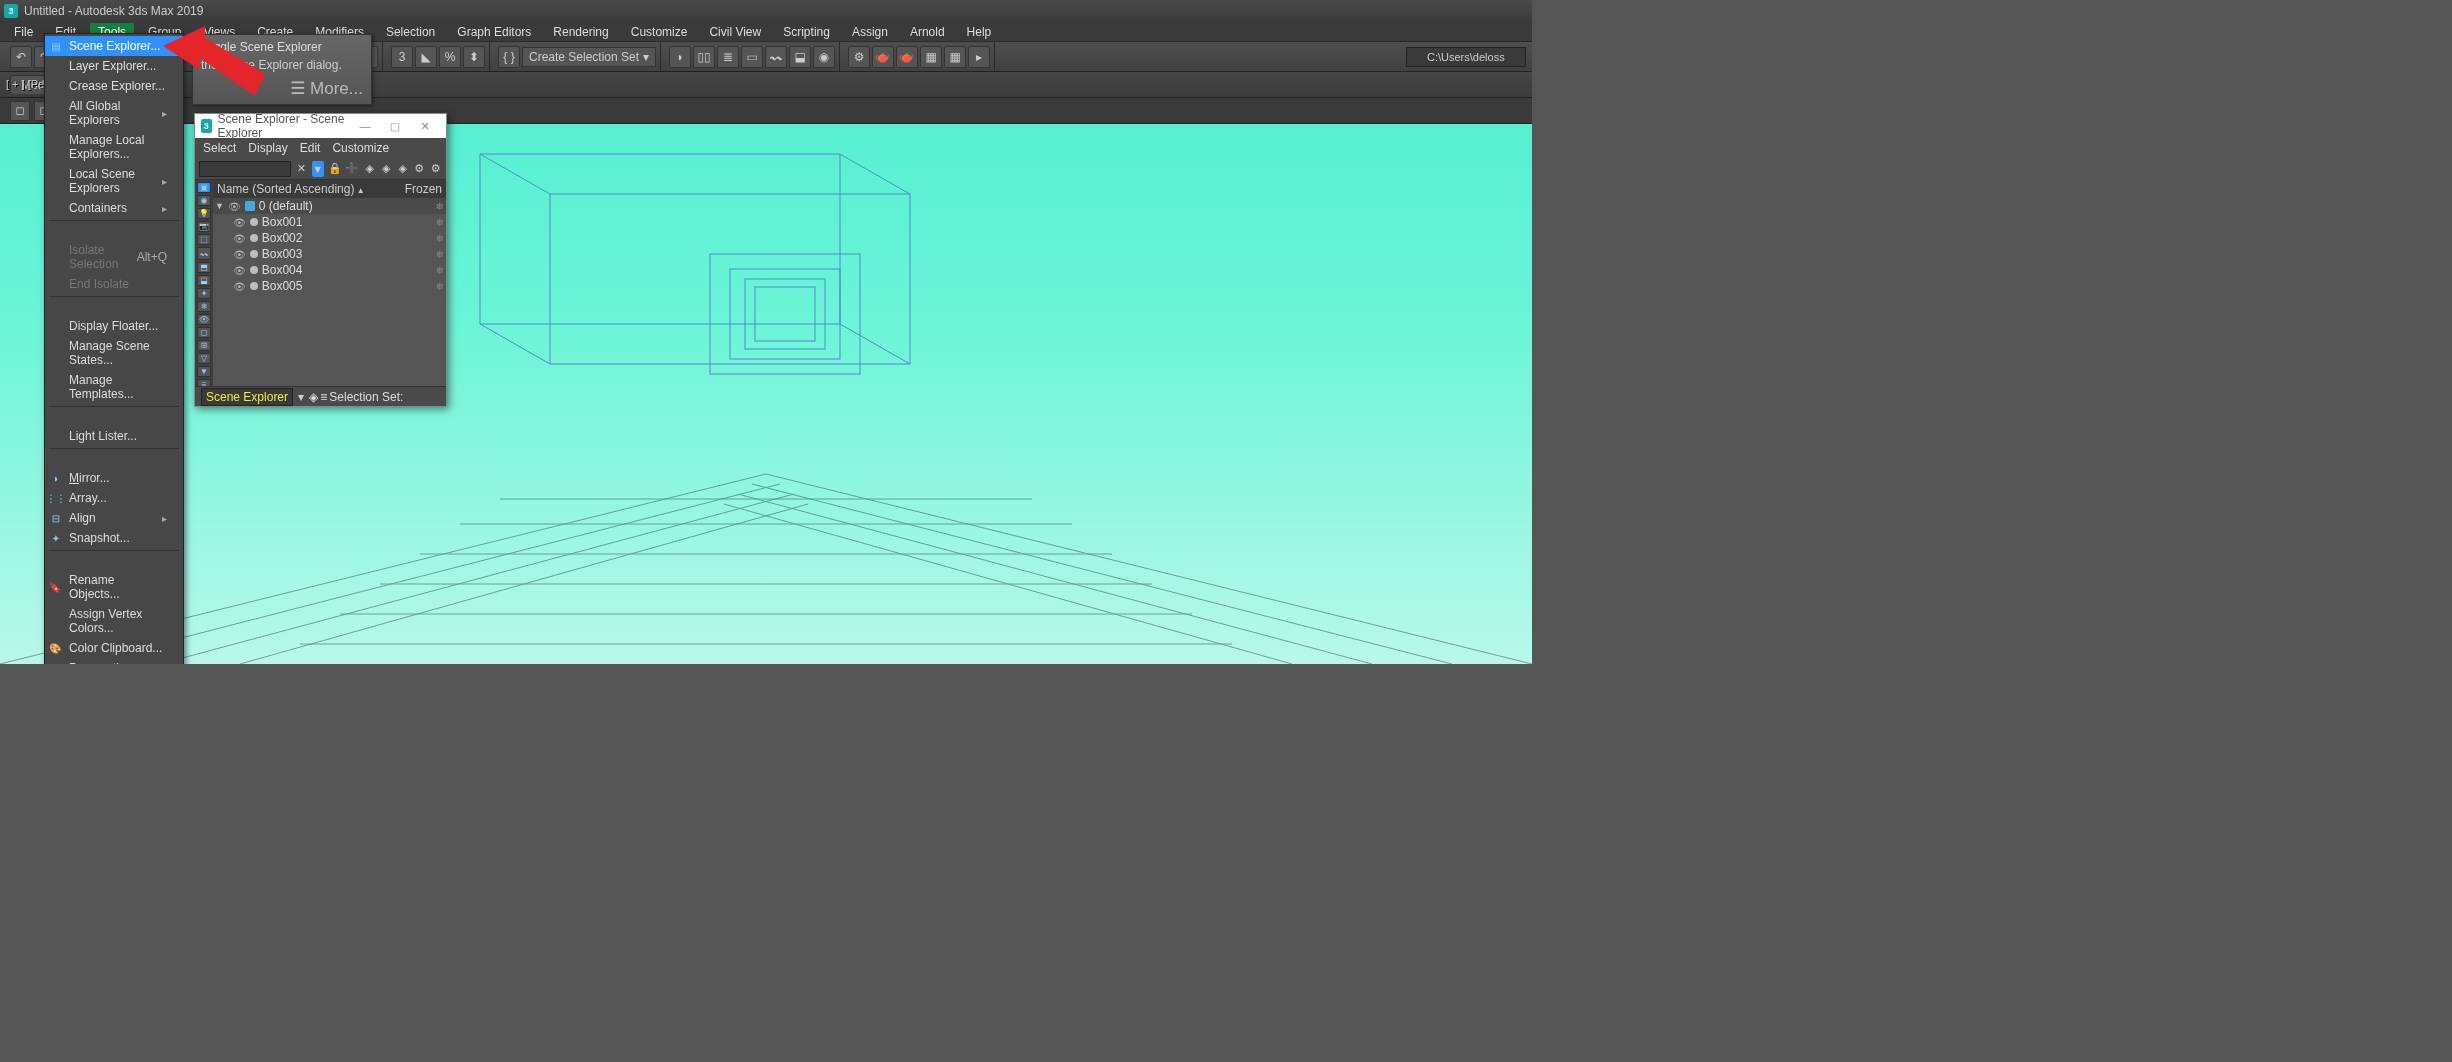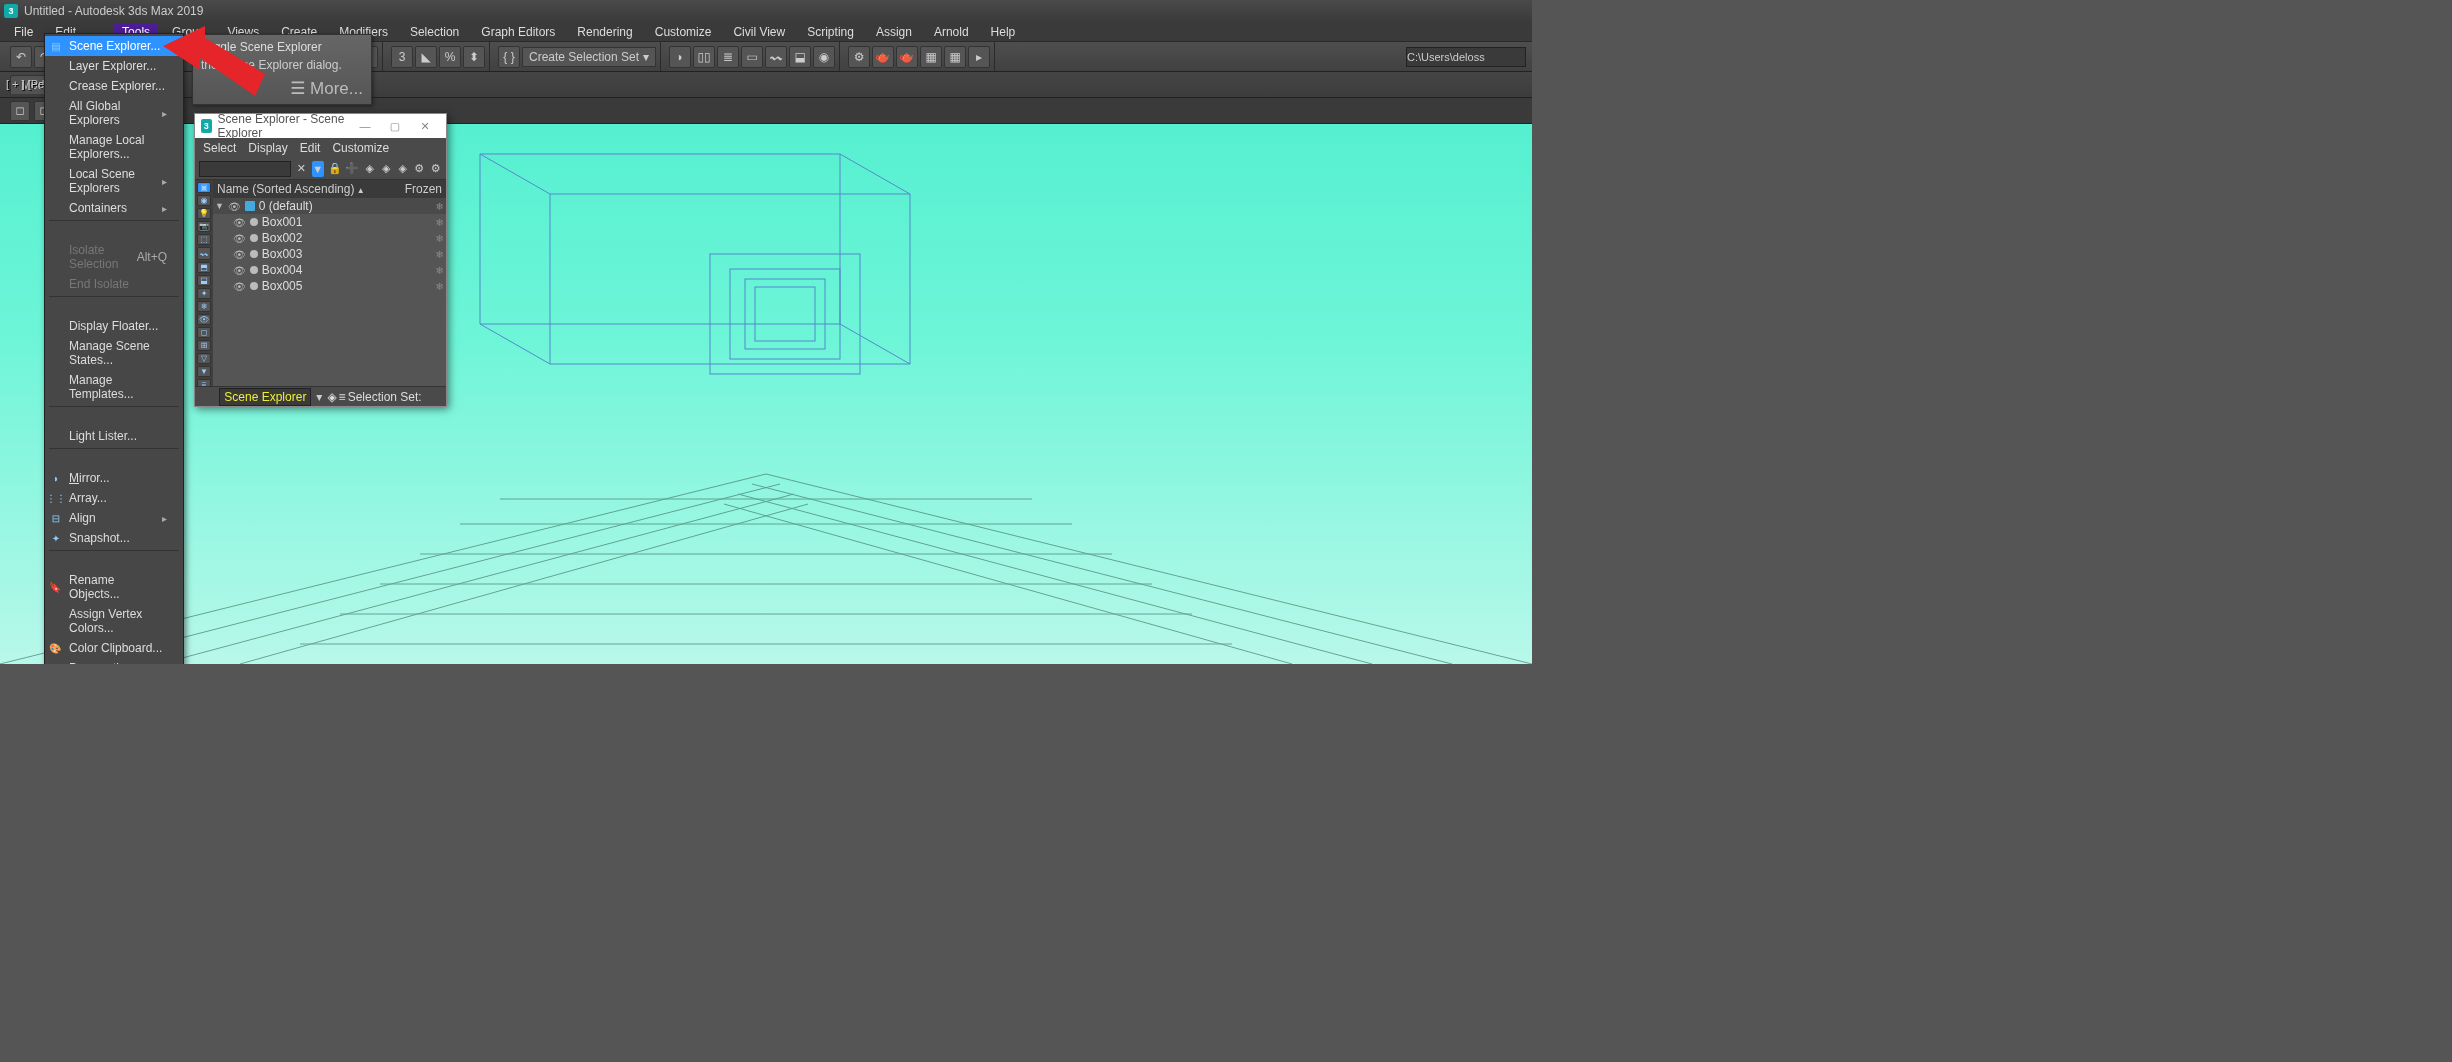--- a/index.html
+++ b/index.html
@@ -5,28 +5,28 @@
 * { margin: 0; padding: 0; box-sizing: border-box; font-family: 'Segoe UI', Tahoma, sans-serif; font-size: 12px; user-select: none; }
 body { background: #555; overflow: hidden; width: 1532px; height: 664px; position: relative; }
 
 
 .titlebar { height: 22px; background: linear-gradient(#4a4a4a,#3a3a3a); display: flex; align-items: center; padding: 0 4px; color: #ccc; }
 .titlebar .app-icon { width: 14px; height: 14px; background: #1aa; border-radius: 2px; margin-right: 6px; display:flex;align-items:center;justify-content:center;color:#fff;font-size:9px;font-weight:bold; }
 
 
 .menubar { height: 20px; background: #3a3a3a; display: flex; align-items: flex-end; color: #ddd; padding: 0 6px; gap: 6px; border-bottom:1px solid #2a2a2a;}
 .menubar .mitem { padding: 2px 8px; cursor: default; }
-.menubar .mitem.active { background: #4c1d95; color:#fff;margin-left:24px; }
+.menubar .mitem.active { background: #15803d; color:#fff; }
 
 
 .toolbar { height: 30px; background: linear-gradient(#4e4e4e,#414141); display: flex; align-items: center; padding: 0 6px; gap: 4px; border-bottom:1px solid #222;}
 .tb-group { display:flex; align-items:center; gap:2px; padding:0 4px; border-right:1px solid #2a2a2a; height:100%;}
 .tb-btn { width:22px; height:22px; background:#555; border:1px solid #333; border-radius:2px; display:flex;align-items:center;justify-content:center;color:#ccc;font-size:12px; }
 .tb-wide { width:auto; padding:0 6px; height:20px; background:#555; border:1px solid #333; color:#ccc; display:flex;align-items:center;gap:4px;font-size:11px; }
-.path-input { margin-left:auto; width:120px; height:20px; background:#3a3a3a; border:1px solid #222; color:#ccc; padding:0 0; font-size:11px; }
+.path-input { margin-left:auto; width:120px; height:20px; background:#3a3a3a; border:1px solid #222; color:#ccc; padding:0 20px; font-size:11px; }
 
 
 .ribbon { height:26px; background:linear-gradient(#454545,#3c3c3c); display:flex;align-items:center;padding:0 10px;color:#bbb;gap:8px;border-bottom:1px solid #222;}
 .ribbon .tab { padding:2px 10px; background:#525252; border:1px solid #333; border-bottom:none; border-radius:3px 3px 0 0; }
 
 
 .iconrow { height:26px; background:#3a3a3a; display:flex;align-items:center;padding:0 10px;gap:4px;border-bottom:1px solid #222;}
 .iconrow .tb-btn { width:20px;height:20px;font-size:11px;}
 
 
@@ -73,21 +73,21 @@
 .sewin .se-header .asc::after { content:" ▲"; font-size:8px;}
 .sewin .se-row { height:16px; display:flex; align-items:center; padding:0 2px; font-size:11px; color:#ddd; gap:4px;}
 .sewin .se-row.parent { background:#4a4a4a;}
 .sewin .se-row .indent { width:14px; }
 .sewin .se-row .eye::before { content:"👁"; font-size:10px; color:#bbb;}
 .sewin .se-row .freeze { margin-left:auto; color:#888; font-size:10px;}
 .sewin .se-row .freeze::before { content:"❄";}
 .sewin .se-row .tog { font-size:9px;color:#bbb;}
 .sewin .se-row .layericon { width:10px;height:10px;background:#4ad;border-radius:1px;}
 .sewin .se-row .objicon { width:8px;height:8px;background:#bbb;border-radius:50%;}
-.sewin .se-status { height:20px; background:#4a4a4a; border-top:1px solid #333; display:flex; align-items:center; gap:2px; padding:8px 6px; font-size:11px;justify-content:center;}
+.sewin .se-status { height:20px; background:#4a4a4a; border-top:1px solid #333; display:flex; align-items:center; gap:2px; padding:8px 6px; font-size:11px;}
 .sewin .se-status .lbl { color:#ee3; background:#3a3a3a; padding:1px 4px; border:1px solid #222;}
 .sewin .se-status .dd { width:12px;text-align:center;color:#ccc;}
 .grid-svg { position:absolute; left:0; bottom:0; right:0; }
 
 </style>
 </head>
 <body>
 
 <div class="titlebar">
   <div class="app-icon">3</div>

